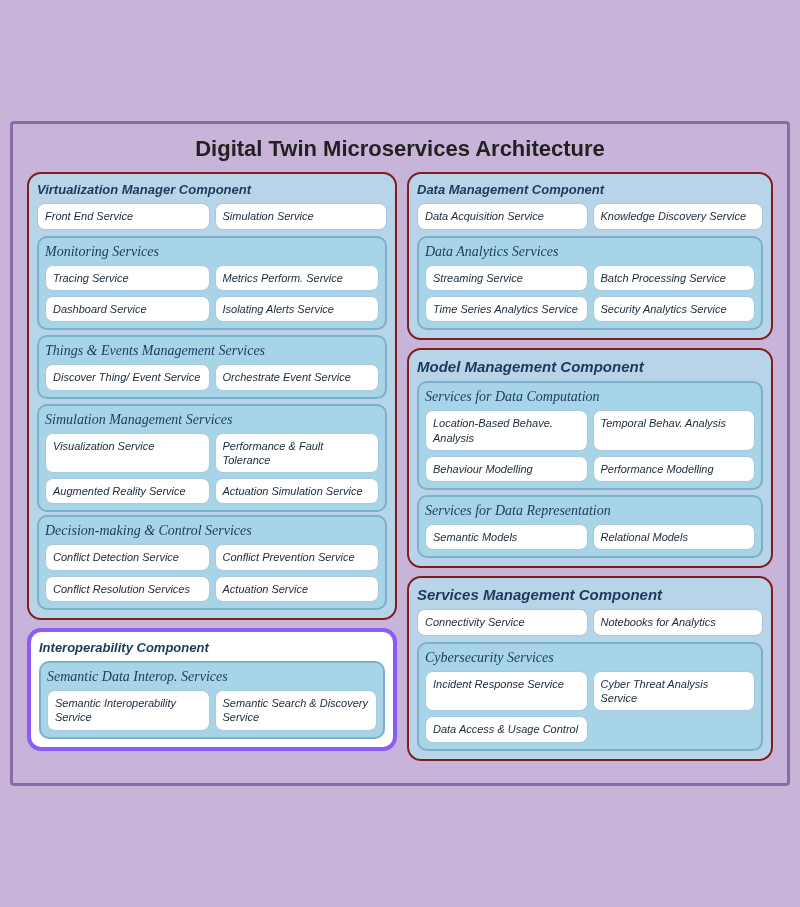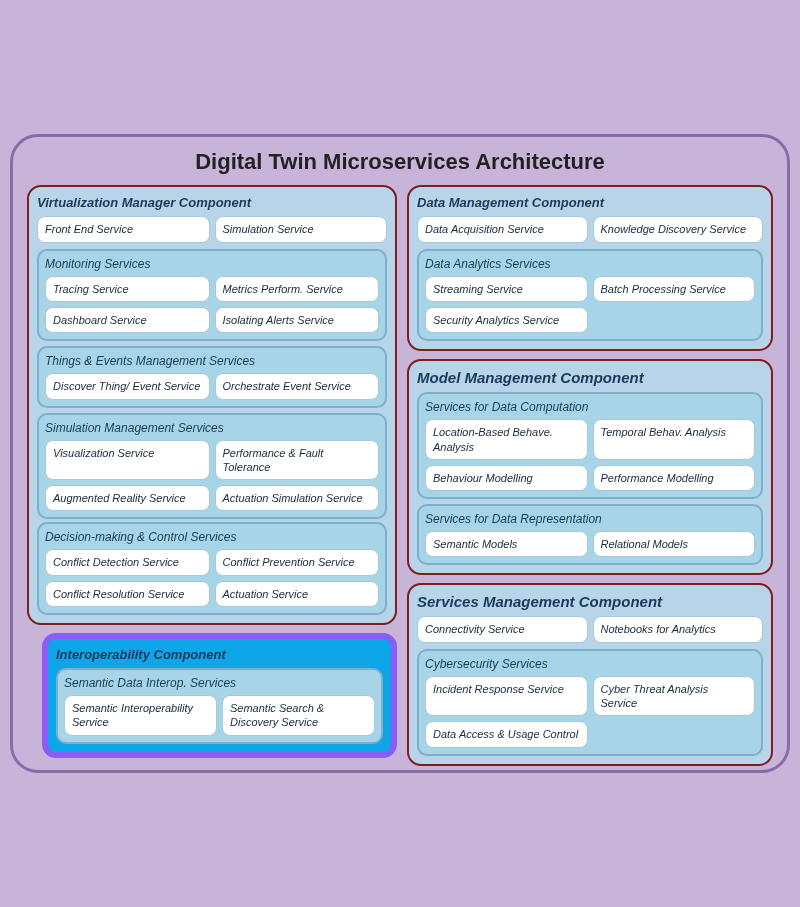--- a/index.html
+++ b/index.html
@@ -8,23 +8,23 @@
       background: #c8b4d8;
       display: flex;
       justify-content: center;
       align-items: center;
       min-height: 100vh;
       padding: 10px;
     }
     .outer-container {
       background: #c8b4d8;
       border: 3px solid #8a6aaa;
-      border-radius: 28px;
+      border-radius: 4px;
       width: 780px;
-      padding: 12px 14px 4px 14px;
+      padding: 12px 14px 22px 14px;
     }
     .main-title {
       text-align: center;
       font-size: 22px;
       font-weight: bold;
       color: #222;
       margin-bottom: 10px;
       font-style: normal;
     }
     .two-col {
@@ -64,24 +64,25 @@
       background: white;
       border: 1.5px solid #aac8dc;
       border-radius: 8px;
       padding: 5px 7px;
       font-size: 11px;
       font-style: italic;
       color: #1a2a3a;
       line-height: 1.3;
     }
     .sub-panel-title {
-      font-size: 12px;
+      font-size: 14px;
       font-style: italic;
       color: #1a3a5c;
       margin-bottom: 5px;
+      font-family: Liberation Serif, serif;
     }
     
     .vm-panel {
       background: #b8d4e8;
       border: 2px solid #7f1d1d;
       border-radius: 14px;
       padding: 8px;
     }
     .vm-top-services {
       display: grid;
@@ -91,25 +92,24 @@
     }
     
     .monitoring-sub {
       background: #a8d4e8;
       border: 2px solid #7ab0cc;
       border-radius: 10px;
       padding: 6px;
     }
     
     .interop-panel {
-      background: #0ea5e9;
-      border: 6px solid #8b5cf6;
+      background: #ffffff;
+      border: 4px solid #8b5cf6;
       border-radius: 14px;
       padding: 8px;
-      margin-left: 15px;
     }
   </style>
 </head>
 <body>
 
 <div class="outer-container">
   <div class="main-title">Digital Twin Microservices Architecture</div>
 
   <div class="two-col">
 
@@ -149,21 +149,21 @@
             <div class="service-box">Augmented Reality Service</div>
             <div class="service-box">Actuation Simulation Service</div>
           </div>
         </div>
 
         <div class="monitoring-sub" style="margin-top:3px;">
           <div class="sub-panel-title">Decision-making &amp; Control Services</div>
           <div class="services-grid">
             <div class="service-box">Conflict Detection Service</div>
             <div class="service-box">Conflict Prevention Service</div>
-            <div class="service-box">Conflict Resolution Service</div>
+            <div class="service-box">Conflict Resolution Services</div>
             <div class="service-box">Actuation Service</div>
           </div>
         </div>
       </div>
 
       <div class="interop-panel">
         <div class="component-title">Interoperability Component</div>
         <div class="monitoring-sub">
           <div class="sub-panel-title">Semantic Data Interop. Services</div>
           <div class="services-grid">
@@ -181,20 +181,21 @@
         <div class="component-title">Data Management Component</div>
         <div class="vm-top-services">
           <div class="service-box">Data Acquisition Service</div>
           <div class="service-box">Knowledge Discovery Service</div>
         </div>
         <div class="monitoring-sub">
           <div class="sub-panel-title">Data Analytics Services</div>
           <div class="services-grid">
             <div class="service-box">Streaming Service</div>
             <div class="service-box">Batch Processing Service</div>
+            <div class="service-box">Time Series Analytics Service</div>
             <div class="service-box">Security Analytics Service</div>
           </div>
         </div>
       </div>
 
       <div class="vm-panel">
         <div class="component-title large">Model Management Component</div>
         <div class="monitoring-sub">
           <div class="sub-panel-title">Services for Data Computation</div>
           <div class="services-grid">

